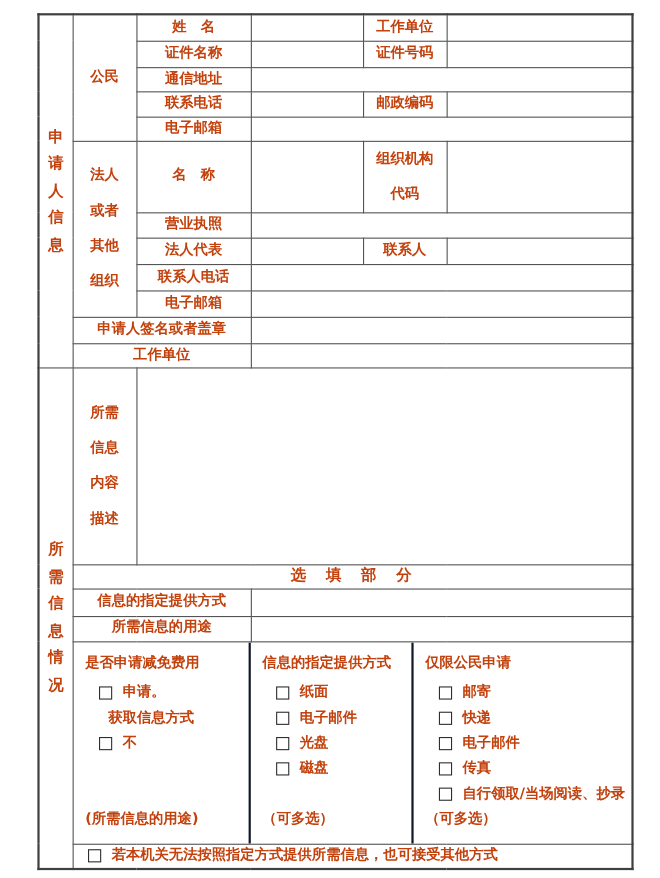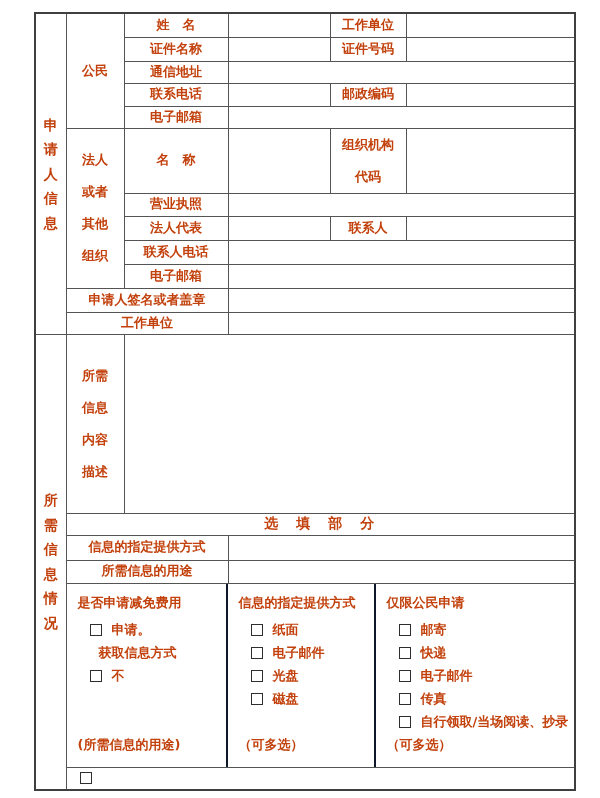--- a/index.html
+++ b/index.html
@@ -215,18 +215,19 @@
             <div class="col-footer">（可多选）</div>
           </div>
 
         </div>
       </td>
     </tr>
     <tr style="height:23px">
       <td colspan="5" class="left-cell">
         <div class="fallback-wrap">
           <span class="cb"></span>
+          <span>若本机关无法按照指定方式提供所需信息，也可接受其他方式</span>
         </div>
       </td>
     </tr>
   </tbody>
     </table>
 </div>
 
 </body></html>

